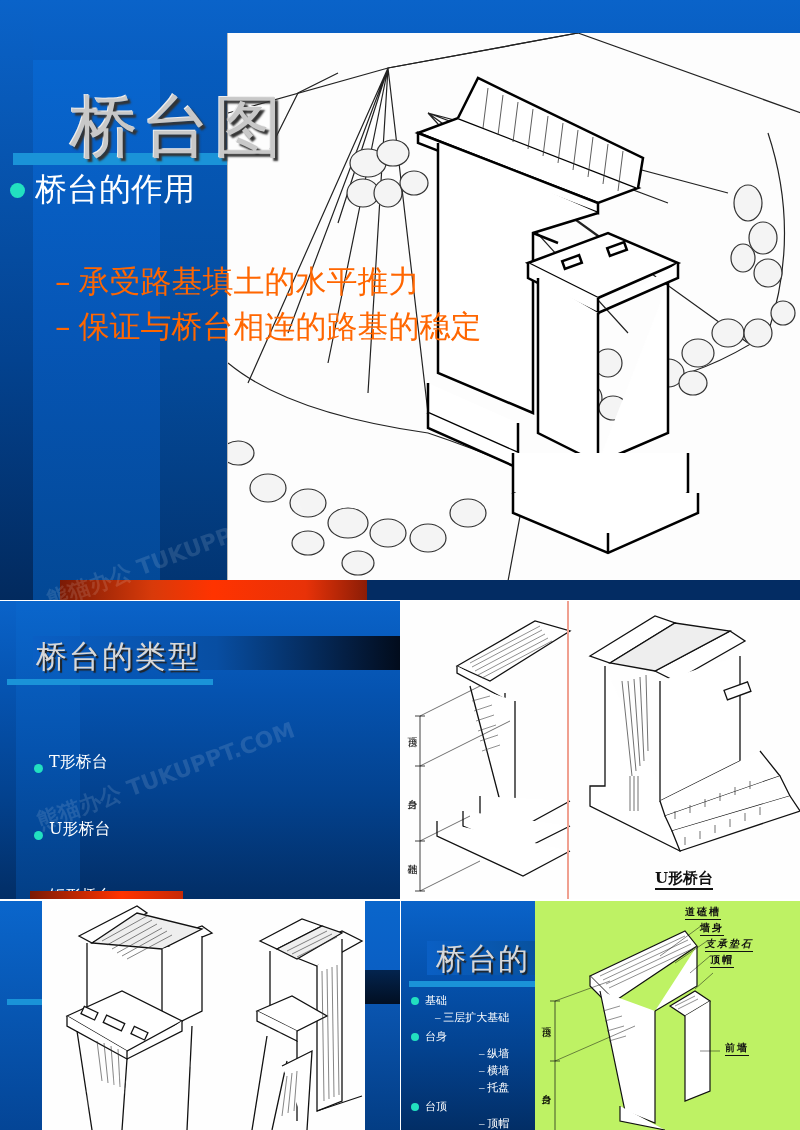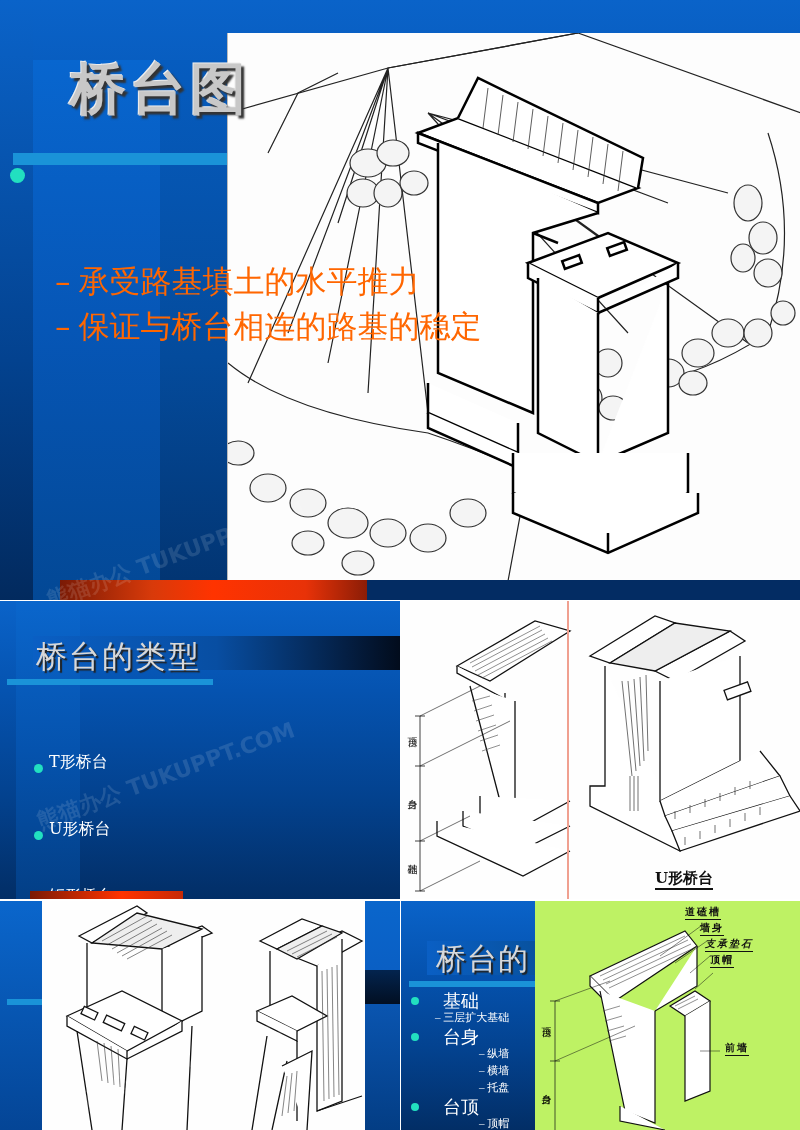--- a/index.html
+++ b/index.html
@@ -8,21 +8,21 @@
 
   .slide { position:absolute; overflow:hidden; }
   .blue-bg { background:linear-gradient(180deg, #0a63c9 0%, #0553b0 30%, #03428f 65%, #022e66 100%); }
 
   
   #s1 { left:0; top:0; width:800px; height:600px; }
   #s1 .stripe-a { position:absolute; left:0; top:0; width:33px; height:600px; background:linear-gradient(180deg,#0a63c9 0%, #03428f 60%, #022a5e 100%); }
   #s1 .stripe-b { position:absolute; left:33px; top:60px; width:127px; height:540px; background:linear-gradient(180deg,#0866cf 0%, #0656b6 50%, #034895 100%); }
   #s1 .stripe-c { position:absolute; left:160px; top:60px; width:67px; height:540px; background:linear-gradient(180deg,#065cbf 0%, #044b9c 55%, #02336f 100%); }
   #s1 .drawing { position:absolute; left:227px; top:33px; width:573px; height:548px; background:#fdfdfd; border-left:1px solid #bbb; }
-  #s1 .title { position:absolute; left:70px; top:52px; font-size:56px; color:#c8c8c8; letter-spacing:4px; text-shadow:3px 3px 2px #333, -1px -1px 0 #eee; font-weight:bold; z-index:3; }
+  #s1 .title { position:absolute; left:70px; top:82px; font-size:68px; color:#c8c8c8; letter-spacing:4px; text-shadow:3px 3px 2px #333, -1px -1px 0 #eee; font-weight:normal; z-index:3; }
   #s1 .title-bar { position:absolute; left:13px; top:153px; width:214px; height:12px; background:#1a93d8; z-index:2; }
   #s1 .bullet-main { position:absolute; left:10px; top:168px; font-size:32px; color:#ffffff; z-index:3; display:flex; align-items:center; gap:10px; }
   .dot { display:inline-block; width:15px; height:15px; border-radius:50%; background:#22e0c0; }
   #s1 .sub { position:absolute; left:55px; font-size:31px; color:#ff6600; z-index:3; white-space:nowrap; }
   #s1 .sub .dash { margin-right:8px; }
   #s1 .red-bar { position:absolute; left:60px; top:580px; width:307px; height:20px; background:linear-gradient(90deg,#7a1a05 0%, #d83a0a 30%, #ff3300 50%, #e83208 80%, #8b1d06 100%); }
   #s1 .bottom-dark { position:absolute; left:367px; top:580px; width:433px; height:20px; background:#032c63; }
 
   
   #s2 { left:0; top:601px; width:464px; height:298px; }
@@ -48,21 +48,21 @@
   #s3 .cyan-bar { position:absolute; left:7px; top:98px; width:40px; height:6px; background:#1a93d8; }
   #s3 .drawing { position:absolute; left:42px; top:0; width:323px; height:229px; background:#fefefe; }
 
   
   #s4 { left:401px; top:901px; width:399px; height:229px; }
   #s4 .left { position:absolute; left:0; top:0; width:134px; height:229px;text-align:right; }
   #s4 .title-band { position:absolute; left:26px; top:40px; width:108px; height:34px; background:linear-gradient(90deg,#0a5fc4,#08529f); }
   #s4 .title { position:absolute; left:35px; top:38px; font-size:30px; color:#d8d8d8; text-shadow:2px 2px 1px #222; letter-spacing:1px; white-space:nowrap; }
   #s4 .title-bar { position:absolute; left:8px; top:80px; width:126px; height:6px; background:#1a93d8; }
   #s4 .outline { position:absolute; left:10px; top:90px; }
-  #s4 .l1 { font-size:18px; color:#fff; height:19px; display:flex; align-items:center; gap:24px; white-space:nowrap; }
+  #s4 .l1 { font-size:11px; color:#fff; height:19px; display:flex; align-items:center; gap:6px; white-space:nowrap; }
   #s4 .l1 .dot { width:8px; height:8px; }
   #s4 .l2 { font-size:11px; color:#fff; height:17px; padding-left:24px; white-space:nowrap; font-family:Liberation Serif, serif; }
   #s4 .drawing { position:absolute; left:134px; top:0; width:305px; height:229px; background:#bef264; }
   #s4 .callout { position:absolute; font-size:10px; color:#111; font-weight:bold; font-family:"DejaVu Serif", serif; border-bottom:1px solid #111; letter-spacing:2px; white-space:nowrap; }
 
   .wm { position:absolute; font-size:22px; color:rgba(255,255,255,0.12); font-weight:bold; transform:rotate(-20deg); white-space:nowrap; pointer-events:none; z-index:5; }
   svg { display:block; }
 </style>
 </head>
 <body>
@@ -146,20 +146,21 @@
         <path d="M260 55 L255 95 M275 62 L270 102 M290 69 L285 109 M305 76 L300 116 M320 83 L315 123 M335 90 L330 130 M350 97 L345 137 M365 104 L360 144 M380 111 L375 151 M395 118 L390 158"></path>
       </g>
     </svg>
   </div>
 
   <div class="title">桥台图</div>
   <div class="title-bar"></div>
 
   <div class="bullet-main">
     <span class="dot"></span>
+    <span>桥台的作用</span>
   </div>
 
   <div class="sub" style="top:261px;">
     <span class="dash">–</span><span>承受路基填土的水平推力</span>
   </div>
   <div class="sub" style="top:306px;">
     <span class="dash">–</span><span>保证与桥台相连的路基的稳定</span>
   </div>
 
   <div class="red-bar"></div>

